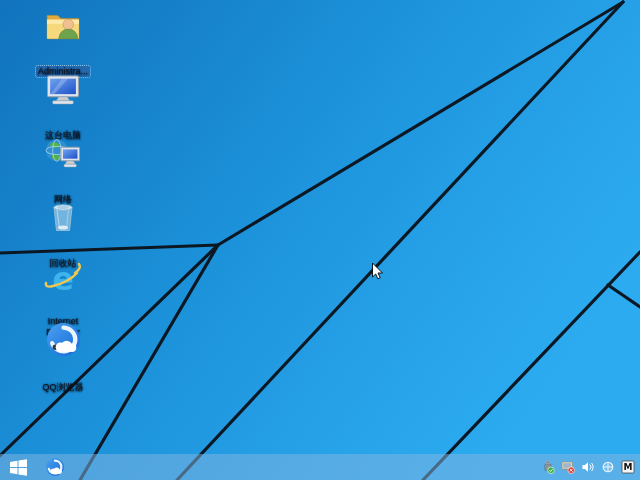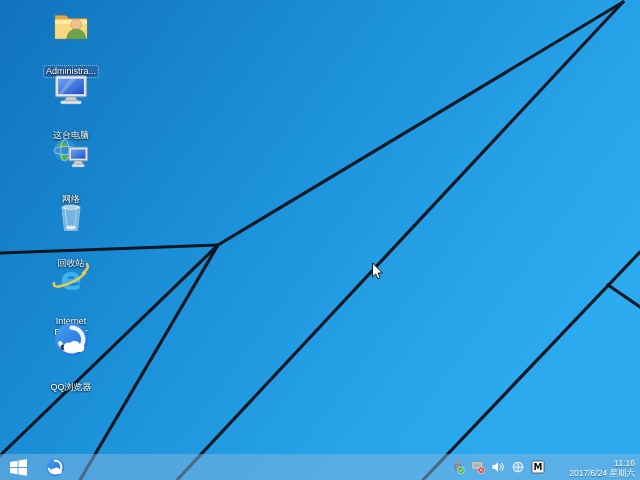--- a/index.html
+++ b/index.html
@@ -5,21 +5,21 @@
   html,body{margin:0;padding:0;}
   body{
     width:640px;height:480px;overflow:hidden;position:relative;
     font-family:"Liberation Sans","DejaVu Sans",sans-serif;
     background:#1b8cd8;
   }
   #wallpaper{position:absolute;left:0;top:0;width:640px;height:480px;}
 
   
   .dicon{
-    position:absolute;left:16px;width:62px;text-align:center;color:#ffffff;cursor:default;padding-left:24px;
+    position:absolute;left:8px;width:62px;text-align:center;color:#0f172a;cursor:default;padding-left:24px;
   }
   .dicon .ic{height:38px;display:flex;align-items:flex-end;justify-content:center;}
   .dicon .lbl{
     display:inline-block;max-width:60px;margin-top:2px;padding:0 2px;
     font-size:9px;line-height:11px;
     text-shadow:0 1px 2px rgba(0,0,0,.85),0 0 2px rgba(0,0,0,.6);
     word-wrap:break-word;
   }
   .dicon.selected .lbl{
     background:rgba(45,92,158,.62);
@@ -218,24 +218,20 @@
         <circle cx="7" cy="7" r="4.8" fill="rgba(255,255,255,0.18)" stroke="#eef5fb" stroke-width="1.1"></circle>
         <path d="M2.2,7 h9.6 M7,2.2 v9.6" stroke="#eef5fb" stroke-width="1"></path>
       </svg>
     </div>
     <div class="tray-ic">
       <svg width="14" height="14" viewBox="0 0 14 14">
         <rect x="1" y="1" width="12" height="12" rx="1.2" fill="#f4f4f4" stroke="#4a4a4a" stroke-width="0.8"></rect>
         <text x="7" y="10.4" font-size="9" font-weight="bold" fill="#111111" text-anchor="middle" font-family="DejaVu Sans,sans-serif">M</text>
       </svg>
     </div>
-    <div class="clock">
-      <div>11:16</div>
-      <div>2017/6/24 星期六</div>
-    </div>
   </div>
 </div>
 
 <div id="cursor">
   <svg width="13" height="19" viewBox="0 0 13 19">
     <path d="M1.5,1 L1.5,15 L4.7,12 L6.8,16.8 L9.2,15.7 L7,11 L11.5,11 Z" fill="#ffffff" stroke="#000000" stroke-width="0.9" stroke-linejoin="round"></path>
   </svg>
 </div>
 
 </body></html>

